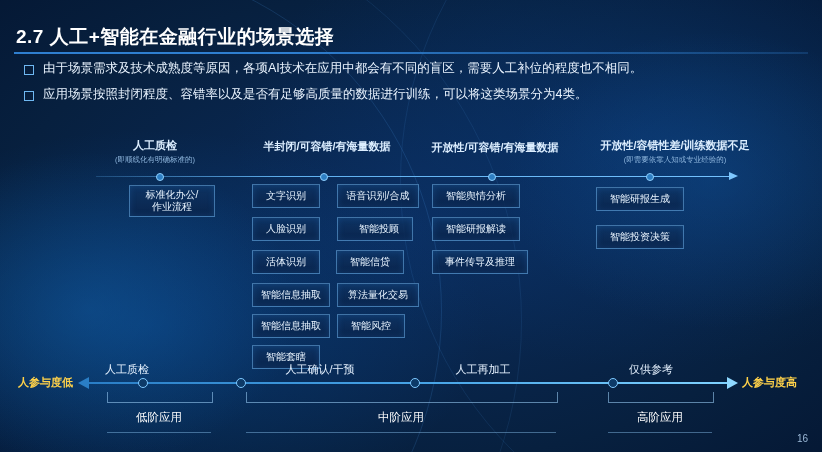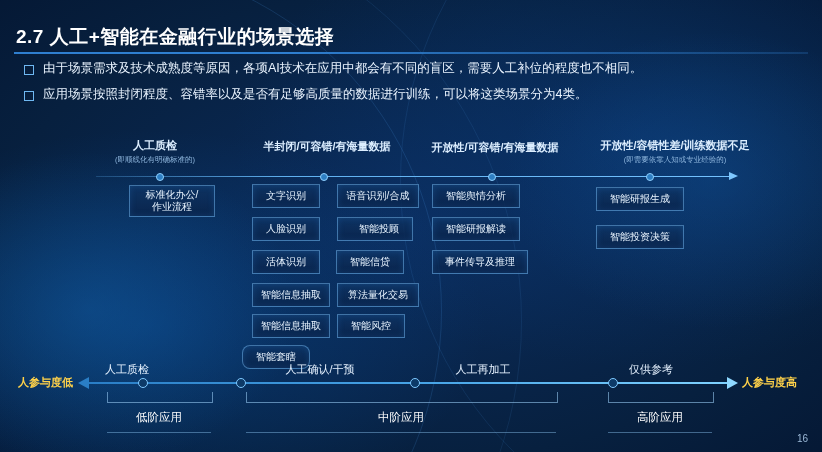--- a/index.html
+++ b/index.html
@@ -181,21 +181,21 @@
   </div>
 
   <div class="card" style="left:98px;top:185px;width:84px;height:30px;margin-left:31px;">标准化办公/
 作业流程</div>
 
   <div class="card" style="left:252px;top:184px;width:66px;height:22px;">文字识别</div>
   <div class="card" style="left:252px;top:217px;width:66px;height:22px;">人脸识别</div>
   <div class="card" style="left:252px;top:250px;width:66px;height:22px;">活体识别</div>
   <div class="card" style="left:252px;top:283px;width:76px;height:22px;">智能信息抽取</div>
   <div class="card" style="left:252px;top:314px;width:76px;height:22px;">智能信息抽取</div>
-  <div class="card" style="left:242px;top:345px;width:66px;height:22px;border-radius:8px;">智能套瞎</div>
+  <div class="card" style="left:252px;top:345px;width:66px;height:22px;">智能套瞎</div>
 
   <div class="card" style="left:337px;top:184px;width:80px;height:22px;">语音识别/合成</div>
   <div class="card" style="left:337px;top:217px;width:66px;height:22px;padding-left:8px;">智能投顾</div>
   <div class="card" style="left:336px;top:250px;width:66px;height:22px;">智能信贷</div>
   <div class="card" style="left:337px;top:283px;width:80px;height:22px;">算法量化交易</div>
   <div class="card" style="left:337px;top:314px;width:66px;height:22px;">智能风控</div>
 
   <div class="card" style="left:432px;top:184px;width:86px;height:22px;">智能舆情分析</div>
   <div class="card" style="left:432px;top:217px;width:86px;height:22px;">智能研报解读</div>
   <div class="card" style="left:432px;top:250px;width:94px;height:22px;">事件传导及推理</div>

